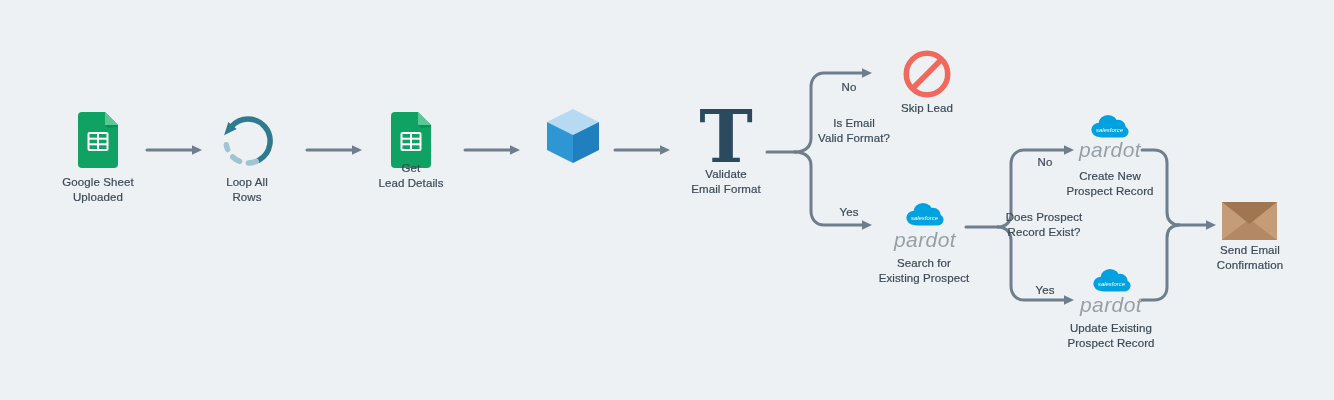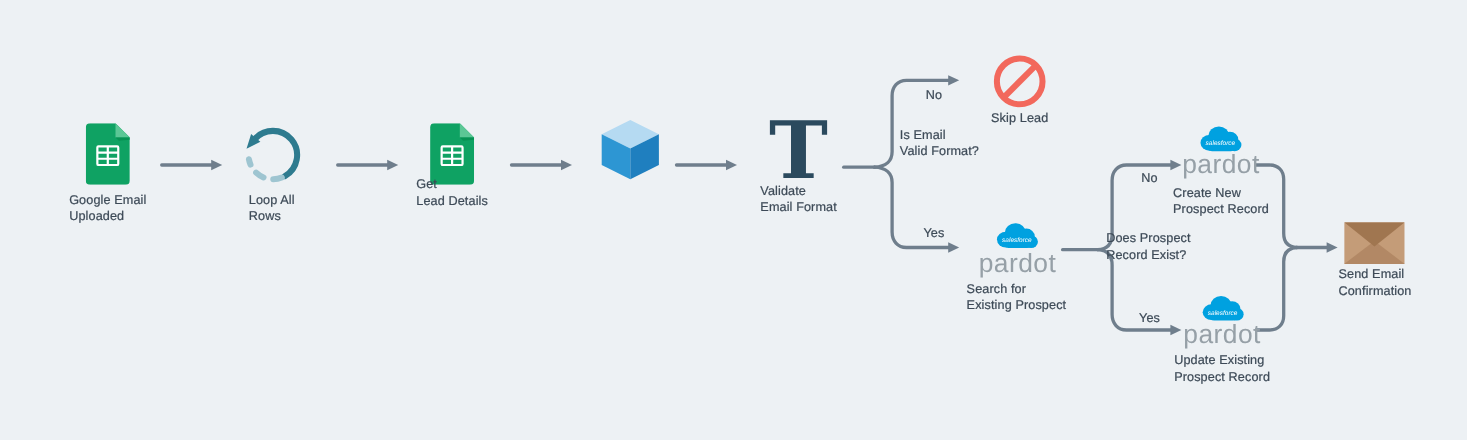--- a/index.html
+++ b/index.html
@@ -4,26 +4,26 @@
 <style>
   html,body{margin:0;padding:0;background:#e4e9ee;}
   .canvas{position:relative;width:1334px;height:400px;overflow:hidden;
           background:var(--bg-color,#EDF1F4);
           font-family:"Liberation Sans",sans-serif;}
   .connectors{position:absolute;left:0;top:0;}
   .ln{stroke:var(--line-color,#6F7E8C);stroke-width:3;fill:none;
       stroke-linecap:round;stroke-linejoin:round;}
   .ah{fill:var(--line-color,#6F7E8C);stroke:none;}
   .icon{position:absolute;}
-  .lbl{position:absolute;transform:translateX(-50%);
+  .lbl{position:absolute;transform:translateX(-50%);text-align:center;
        white-space:pre-line;font-size:11.5px;line-height:14.5px;
        color:var(--text-color,#3D4A57);letter-spacing:.1px;font-weight:bold;
        -webkit-text-stroke:.2px var(--text-color,#3D4A57);font-weight:normal;}
-  .pardot{position:absolute;transform:translateX(-50%);font-size:24px;line-height:22px;
-          color:var(--pardot-gray,#96A0A7);letter-spacing:.4px;}
+  .pardot{position:absolute;transform:translateX(-50%);font-size:21px;line-height:22px;
+          color:var(--pardot-gray,#96A0A7);letter-spacing:.4px;font-style:italic;}
   .tglyph{font-family:"DejaVu Serif",serif;font-weight:bold;}
 </style>
 </head>
 <body>
 
 <div class="canvas">
 
   <svg class="connectors" width="1334" height="400">
     <g>
       <path class="ln" d="M147,150 H193"></path>
@@ -67,21 +67,21 @@
     <path d="M4,0 H27 L40,13 V52 Q40,56 36,56 H4 Q0,56 0,52 V4 Q0,0 4,0 Z" fill="var(--sheets-green)"></path>
     <polygon points="27,0 40,13 27,13" fill="var(--sheets-fold)"></polygon>
     <polygon points="27,13 40,13 40,15 30,16" fill="var(--sheets-shadow)"></polygon>
     <g stroke="#ffffff" stroke-width="2" fill="none">
       <rect x="10.5" y="21" width="19" height="17" rx="1"></rect>
       <line x1="20" y1="21" x2="20" y2="38"></line>
       <line x1="10.5" y1="26.7" x2="29.5" y2="26.7"></line>
       <line x1="10.5" y1="32.3" x2="29.5" y2="32.3"></line>
     </g>
   </svg>
-  <div class="lbl" style="left:98px;top:175px">Google Email
+  <div class="lbl" style="left:98px;top:175px">Google Sheet
 Uploaded</div>
 
   <svg class="icon" style="left:220px;top:113px" width="56" height="56" viewBox="0 0 56 56">
     <path d="M11.2,13.9 A22,22 0 1 1 39,47.1" stroke="var(--loop-teal)" stroke-width="5.5" fill="none" stroke-linecap="round"></path>
     <polygon points="4.1,22.3 16.7,15.9 8.3,8.9" fill="var(--loop-teal)"></polygon>
     <path d="M36.2,48.4 A22,22 0 0 1 6.3,31.8" stroke="var(--loop-dash)" stroke-width="5.5" fill="none" stroke-linecap="round" stroke-dasharray="8 9"></path>
   </svg>
   <div class="lbl" style="left:247px;top:175px">Loop All
 Rows</div>
 

